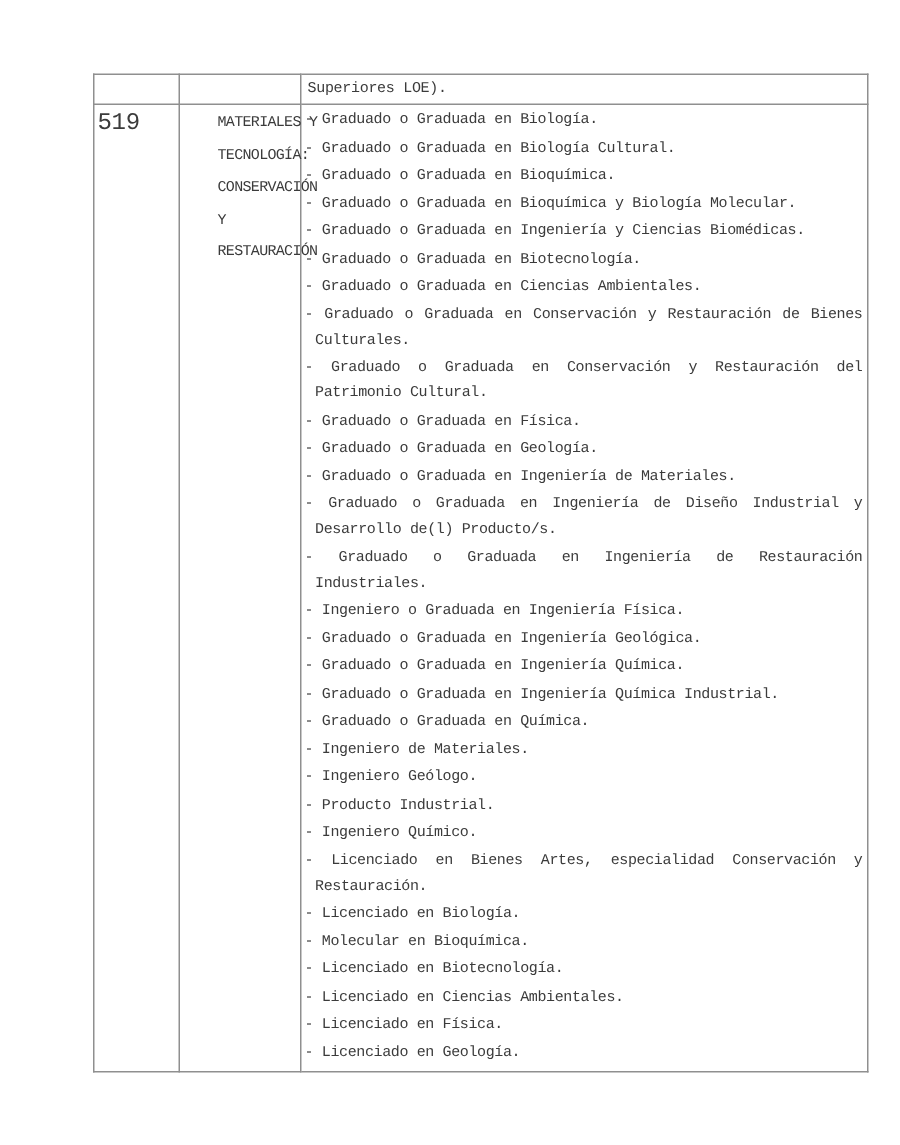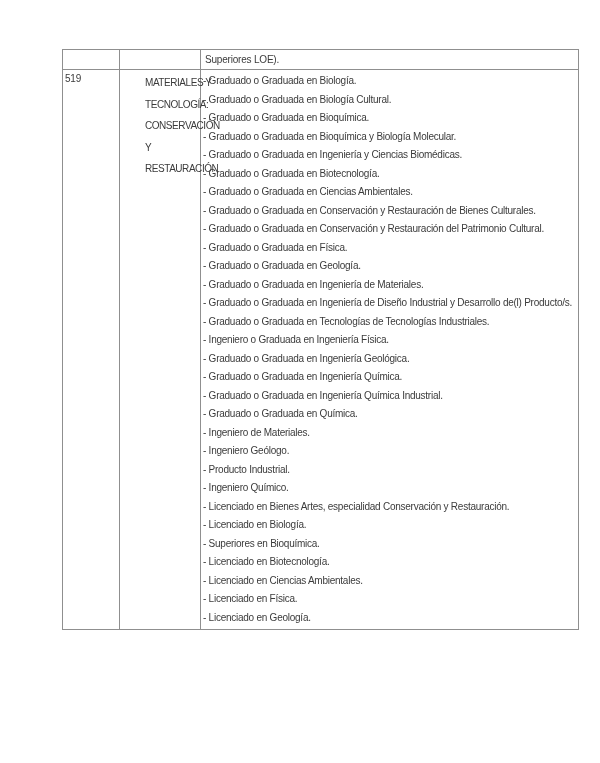--- a/index.html
+++ b/index.html
@@ -1,21 +1,21 @@
 <!DOCTYPE html>
 <html style="--border: #8f8f8f; --text: #3b3b3b; --page-bg: #ffffff;"><head>
 <meta charset="utf-8">
 <style>
   html, body { margin: 0; padding: 0; background: #ffffff; }
   .page {
     position: relative;
     width: 600px;
     height: 763px;
     background: var(--page-bg, #ffffff);
-    font-family: Liberation Sans, sans-serif;
+    font-family: Liberation Mono, monospace;
     color: var(--text, #3b3b3b);
     overflow: hidden;
   }
   table.doc {
     position: absolute;
     left: 62px;
     top: 49px;
     width: 516px;
     border-collapse: collapse;
     table-layout: fixed;
@@ -27,21 +27,21 @@
   }
   tr.cont-row td { height: 19px; }
   .cont-text {
     font-size: 10px;
     letter-spacing: -0.2px;
     line-height: 14px;
     padding: 3px 2px 0 4px;
     white-space: nowrap;
   }
   .code-text {
-    font-size: 10px;
+    font-size: 16px;
     letter-spacing: -0.2px;
     padding: 3px 2px 0 2px;
   }
   .cat-cell-inner { padding: 2px 0 0 2px; }
   .cat-line {
     font-size: 10px;
     letter-spacing: -0.45px;
     line-height: 21.5px;
     white-space: nowrap;
     margin-left: 23px;
@@ -96,33 +96,33 @@
               <div class="qual-item">- Graduado o Graduada en Bioquímica y Biología Molecular.</div>
               <div class="qual-item">- Graduado o Graduada en Ingeniería y Ciencias Biomédicas.</div>
               <div class="qual-item">- Graduado o Graduada en Biotecnología.</div>
               <div class="qual-item">- Graduado o Graduada en Ciencias Ambientales.</div>
               <div class="qual-item">- Graduado o Graduada en Conservación y Restauración de Bienes Culturales.</div>
               <div class="qual-item">- Graduado o Graduada en Conservación y Restauración del Patrimonio Cultural.</div>
               <div class="qual-item">- Graduado o Graduada en Física.</div>
               <div class="qual-item">- Graduado o Graduada en Geología.</div>
               <div class="qual-item">- Graduado o Graduada en Ingeniería de Materiales.</div>
               <div class="qual-item">- Graduado o Graduada en Ingeniería de Diseño Industrial y Desarrollo de(l) Producto/s.</div>
-              <div class="qual-item">- Graduado o Graduada en Tecnologías de Tecnologías Industriales.</div>
+              <div class="qual-item">- Graduado o Graduada en Ingeniería de Restauración Industriales.</div>
               <div class="qual-item">- Ingeniero o Graduada en Ingeniería Física.</div>
               <div class="qual-item">- Graduado o Graduada en Ingeniería Geológica.</div>
               <div class="qual-item">- Graduado o Graduada en Ingeniería Química.</div>
               <div class="qual-item">- Graduado o Graduada en Ingeniería Química Industrial.</div>
               <div class="qual-item">- Graduado o Graduada en Química.</div>
               <div class="qual-item">- Ingeniero de Materiales.</div>
               <div class="qual-item">- Ingeniero Geólogo.</div>
               <div class="qual-item">- Producto Industrial.</div>
               <div class="qual-item">- Ingeniero Químico.</div>
               <div class="qual-item">- Licenciado en Bienes Artes, especialidad Conservación y Restauración.</div>
               <div class="qual-item">- Licenciado en Biología.</div>
-              <div class="qual-item">- Superiores en Bioquímica.</div>
+              <div class="qual-item">- Molecular en Bioquímica.</div>
               <div class="qual-item">- Licenciado en Biotecnología.</div>
               <div class="qual-item">- Licenciado en Ciencias Ambientales.</div>
               <div class="qual-item">- Licenciado en Física.</div>
               <div class="qual-item">- Licenciado en Geología.</div>
             </div>
       </td>
     </tr>
   </tbody>
     </table>
 </div>

